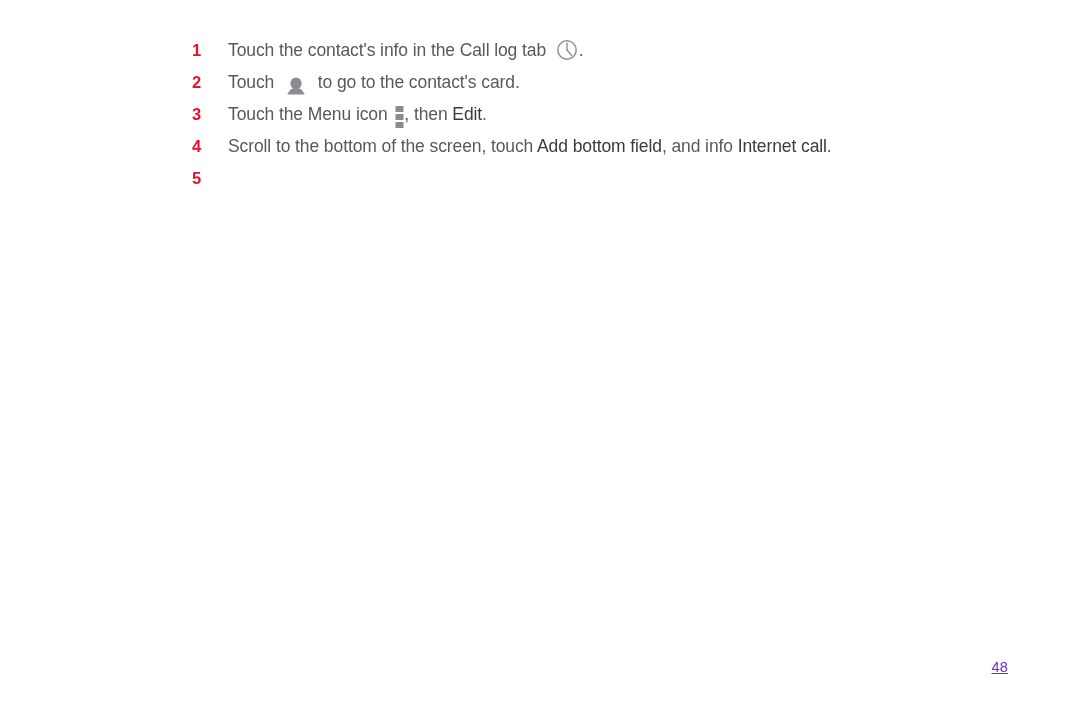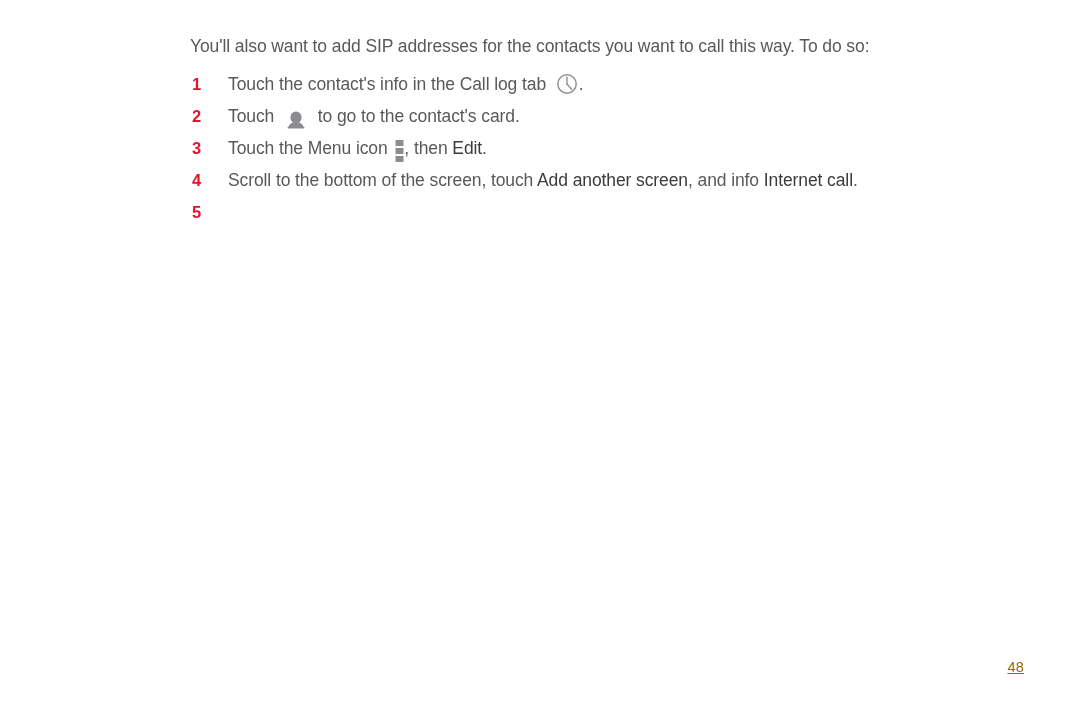--- a/index.html
+++ b/index.html
@@ -101,36 +101,35 @@
 
   
   .menu-icon {
     width: 9px;
     height: 24px;
     margin: 0 0 -4px 3px;
   }
 
   .page-number {
     position: absolute;
-    right: 56px;
+    right: 72px;
     bottom: 45px;
     font-size: 14.5px;
-    color: #a16207;
+    color: #6d28d9;
     letter-spacing: 0.2px;
     text-decoration: underline;
   }
 </style>
 </head>
 <body>
 
 <div class="page">
 
   <div class="content">
 
-    <p class="intro">You'll also want to add SIP addresses for the contacts you want to call this way. To do so:</p>
 
     <ol class="steps">
 
       <li class="step">
         <span class="step-num">1</span>
         <span class="step-text"><span>Touch the contact's info in the Call log tab </span><span class="icon-inline clock-icon"><svg width="22" height="22" viewBox="0 0 22 22">
                 <circle cx="11" cy="11" r="9.2" fill="none" stroke="#919195" stroke-width="1.5"></circle>
                 <line x1="11" y1="11" x2="11" y2="4.2" stroke="#919195" stroke-width="1.4" stroke-linecap="round"></line>
                 <line x1="11" y1="11" x2="15.6" y2="16.2" stroke="#919195" stroke-width="1.4" stroke-linecap="round"></line>
               </svg></span><span>.</span></span>
@@ -149,21 +148,21 @@
         <span class="step-num">3</span>
         <span class="step-text"><span>Touch the Menu icon </span><span class="icon-inline menu-icon"><svg width="9" height="24" viewBox="0 0 9 24">
                 <rect x="0.5" y="1" width="8" height="6" fill="#8c8c90"></rect>
                 <rect x="0.5" y="9" width="8" height="6" fill="#8c8c90"></rect>
                 <rect x="0.5" y="17" width="8" height="6" fill="#8c8c90"></rect>
               </svg></span><span>, then </span><b>Edit</b><span>.</span></span>
       </li>
 
       <li class="step">
         <span class="step-num">4</span>
-        <span class="step-text"><span>Scroll to the bottom of the screen, touch </span><b>Add another screen</b><span>, and info </span><b>Internet call</b><span>.</span></span>
+        <span class="step-text"><span>Scroll to the bottom of the screen, touch </span><b>Add bottom field</b><span>, and info </span><b>Internet call</b><span>.</span></span>
       </li>
 
       <li class="step">
         <span class="step-num">5</span>
       </li>
 
     </ol>
   </div>
 
   <div class="page-number">48</div>

